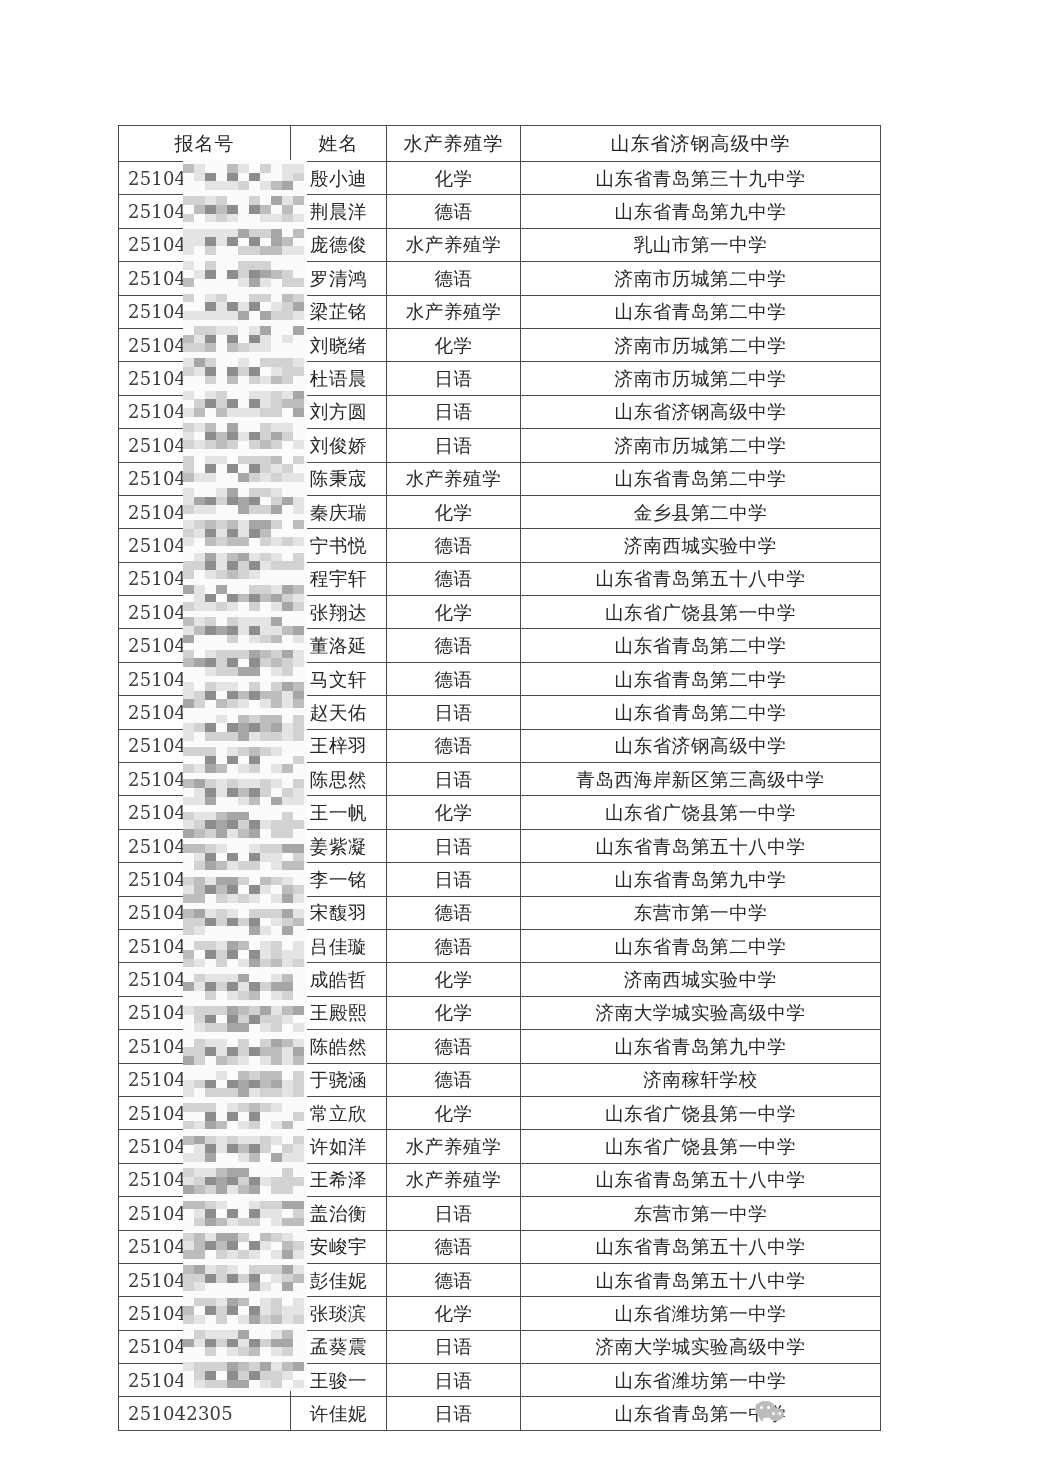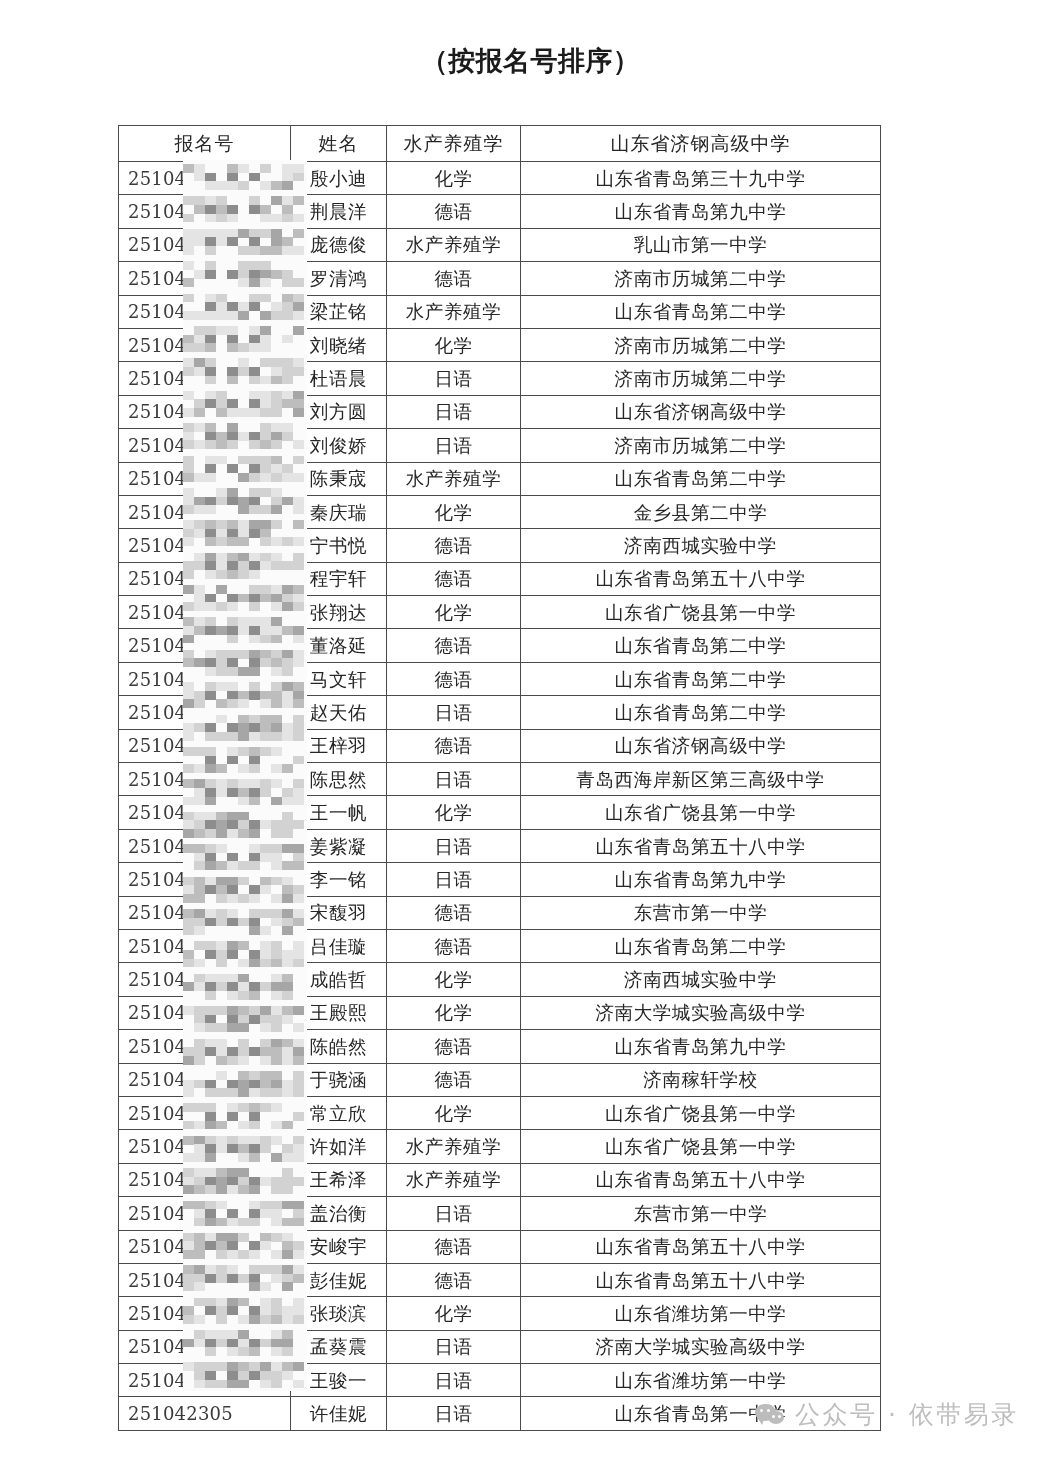--- a/index.html
+++ b/index.html
@@ -161,21 +161,20 @@
     font-size: 25px;
     color: #bebebe;
     letter-spacing: 2.5px;
     white-space: nowrap;
   }
 </style>
 </head>
 <body>
 
 <div id="title-block">
-  <div class="title-line sub">（按报名号排序）</div>
 </div>
 
 <table id="roster-table">
   <colgroup>
     <col class="c-reg">
       <col class="c-name">
       <col class="c-major">
       <col class="c-school">
   </colgroup>
   <thead>
@@ -1448,14 +1447,13 @@
 <div id="watermark">
   <div id="wechat-logo">
     <span class="bub big"></span>
     <span class="tail1"></span>
     <span class="bub small"></span>
     <span class="dot d1"></span>
     <span class="dot d2"></span>
     <span class="dot d3"></span>
     <span class="dot d4"></span>
   </div>
-  <div id="watermark-text">公众号 · 依带易录</div>
 </div>
 
 </body></html>

